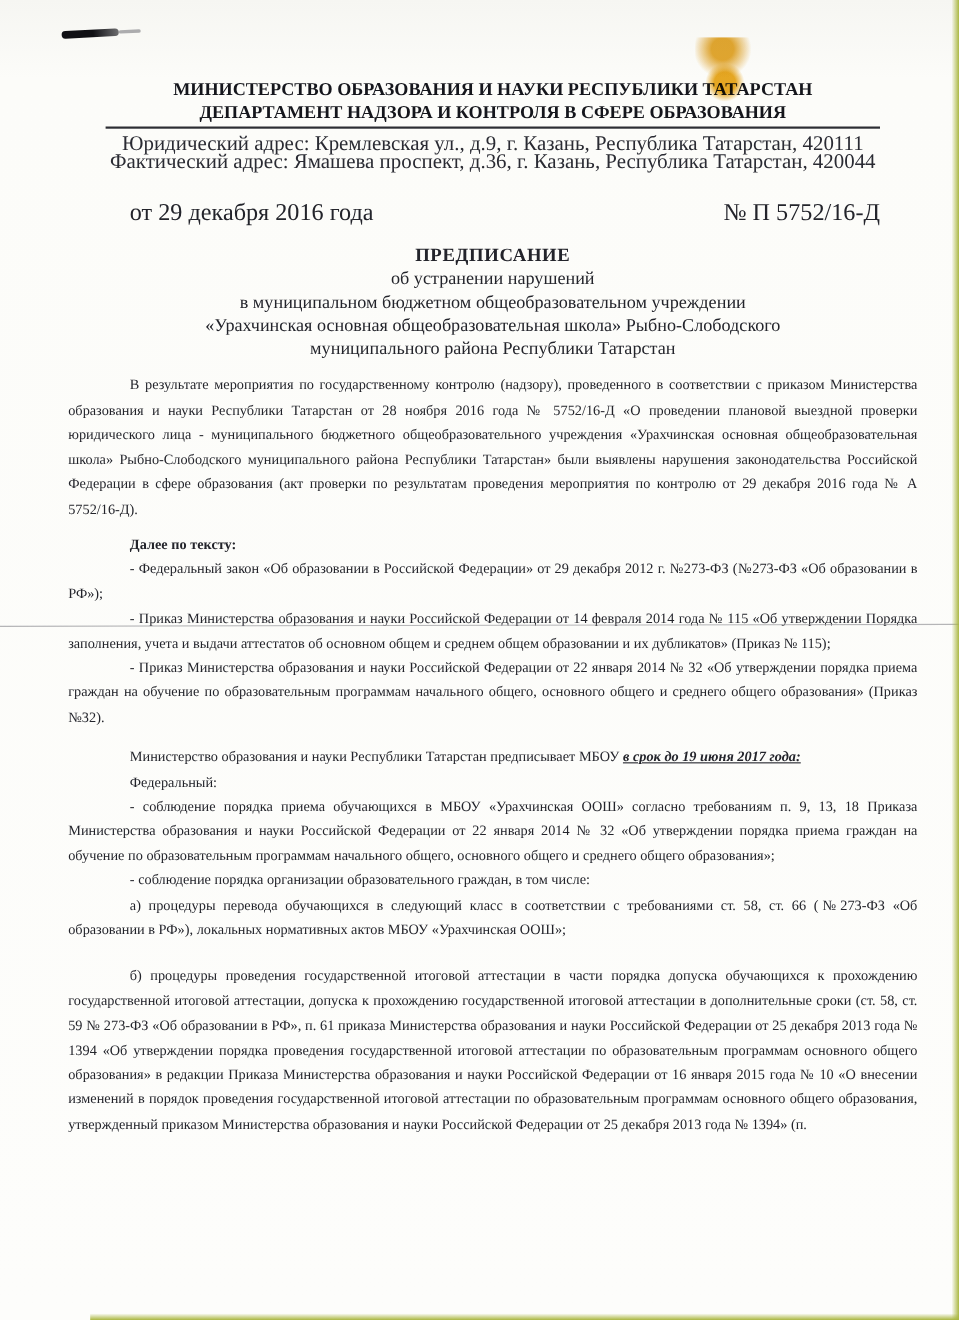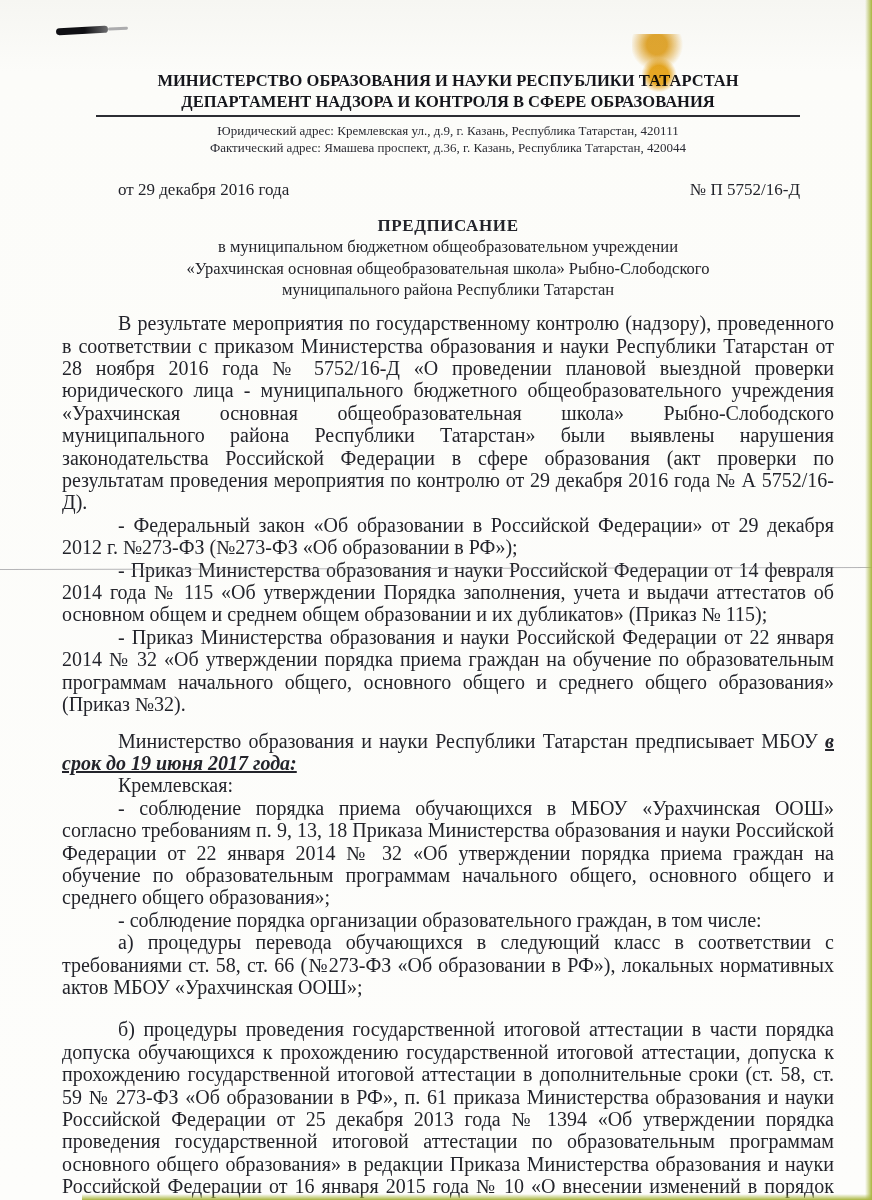--- a/index.html
+++ b/index.html
@@ -23,31 +23,31 @@
     font-weight: bold;
     font-size: 16.5px;
     line-height: 21px;
     color: #15161c;
     margin: 0 34px;
     padding-bottom: 3px;
     border-bottom: 2px solid #2c2d33;
   }
   .addresses {
     text-align: center;
-    font-size: 13px;
+    font-size: 19px;
     line-height: 16.5px;
     margin-top: 6px;
     color: #2a2b33;
   }
 
   
   .meta-row {
     display: flex;
     justify-content: space-between;
-    font-size: 17px;
+    font-size: 22px;
     margin-top: 24px;
   }
   .meta-row .doc-date { margin-left: 56px; }
   .meta-row .doc-number { margin-right: 34px; }
 
   
   .title-block {
     text-align: center;
     font-size: 16.5px;
     line-height: 21.3px;
@@ -56,21 +56,21 @@
   .title-main {
     font-weight: bold;
     font-size: 17px;
     letter-spacing: .6px;
     text-align: center;
   }
 
   
   .para {
     margin: 0;
-    font-size: 20px;
+    font-size: 13px;
     line-height: 22.4px;
     text-align: justify;
     text-indent: 56px;
   }
   .gap-8  { margin-top: 20px; }
   .gap-10 { margin-top: 10px; }
   .gap-12 { margin-top: 12px; }
   .gap-14 { margin-top: 14px; }
   .bold { font-weight: bold; }
   .deadline {
@@ -153,34 +153,36 @@
     <div>Фактический адрес: Ямашева проспект, д.36, г. Казань, Республика Татарстан, 420044</div>
   </div>
 
   <div class="meta-row">
     <span class="doc-date">от 29 декабря 2016 года</span>
     <span class="doc-number">№ П 5752/16-Д</span>
   </div>
 
   <div class="title-block">
     <div class="title-main">ПРЕДПИСАНИЕ</div>
+    <div>об устранении нарушений</div>
     <div>в муниципальном бюджетном общеобразовательном учреждении</div>
     <div>«Урахчинская основная общеобразовательная школа» Рыбно-Слободского</div>
     <div>муниципального  района Республики Татарстан</div>
   </div>
 
   <p class="para gap-12">В результате мероприятия по государственному контролю (надзору), проведенного в соответствии с приказом  Министерства образования и науки Республики Татарстан от  28 ноября 2016 года № 5752/16-Д «О проведении плановой выездной проверки юридического лица - муниципального бюджетного общеобразовательного учреждения «Урахчинская основная общеобразовательная школа» Рыбно-Слободского муниципального  района Республики Татарстан» были выявлены нарушения законодательства Российской Федерации в сфере образования (акт проверки по результатам проведения мероприятия по контролю от  29 декабря 2016 года № А 5752/16-Д).</p>
 
+  <p class="para gap-10 bold">Далее по тексту:</p>
 
   <p class="para">- Федеральный закон «Об образовании в Российской Федерации» от 29 декабря 2012 г. №273-ФЗ (№273-ФЗ «Об образовании в РФ»);</p>
   <p class="para">- Приказ Министерства образования и науки Российской Федерации от 14 февраля 2014 года № 115 «Об утверждении Порядка заполнения, учета и выдачи аттестатов об основном общем и среднем общем образовании и их дубликатов» (Приказ № 115);</p>
   <p class="para">- Приказ Министерства образования и науки Российской Федерации от 22 января 2014 № 32 «Об утверждении порядка приема граждан на обучение по образовательным программам начального общего, основного общего и среднего общего образования» (Приказ №32).</p>
 
   <p class="para gap-14"><span>Министерство образования и науки Республики Татарстан предписывает МБОУ </span><span class="deadline">в срок до 19 июня  2017 года:</span></p>
 
-  <p class="para">Кремлевская:</p>
+  <p class="para">Федеральный:</p>
 
   <p class="para">- соблюдение порядка приема обучающихся в МБОУ «Урахчинская ООШ» согласно требованиям п. 9, 13, 18 Приказа Министерства образования и науки Российской Федерации от 22 января 2014 № 32 «Об утверждении порядка приема граждан на обучение по образовательным программам начального общего, основного общего и среднего общего образования»;</p>
   <p class="para">- соблюдение порядка организации образовательного граждан, в том числе:</p>
   <p class="para">а) процедуры перевода обучающихся в следующий класс в соответствии с требованиями ст. 58, ст. 66 (№273-ФЗ «Об образовании в РФ»), локальных нормативных актов МБОУ «Урахчинская ООШ»;</p>
   <p class="para gap-8">б) процедуры проведения государственной итоговой аттестации в части порядка допуска обучающихся к прохождению государственной итоговой аттестации, допуска к прохождению государственной итоговой аттестации в дополнительные сроки (ст. 58, ст. 59 № 273-ФЗ «Об образовании в РФ», п. 61 приказа Министерства образования и науки Российской Федерации от 25 декабря 2013 года № 1394 «Об утверждении порядка проведения государственной итоговой аттестации по образовательным программам основного общего образования» в редакции Приказа Министерства образования и науки Российской Федерации от 16 января 2015 года № 10 «О внесении изменений в порядок проведения государственной итоговой аттестации по образовательным программам основного общего образования, утвержденный приказом Министерства образования и науки Российской Федерации от 25 декабря 2013 года № 1394» (п.</p>
 
 </div>
 
 </body></html>

